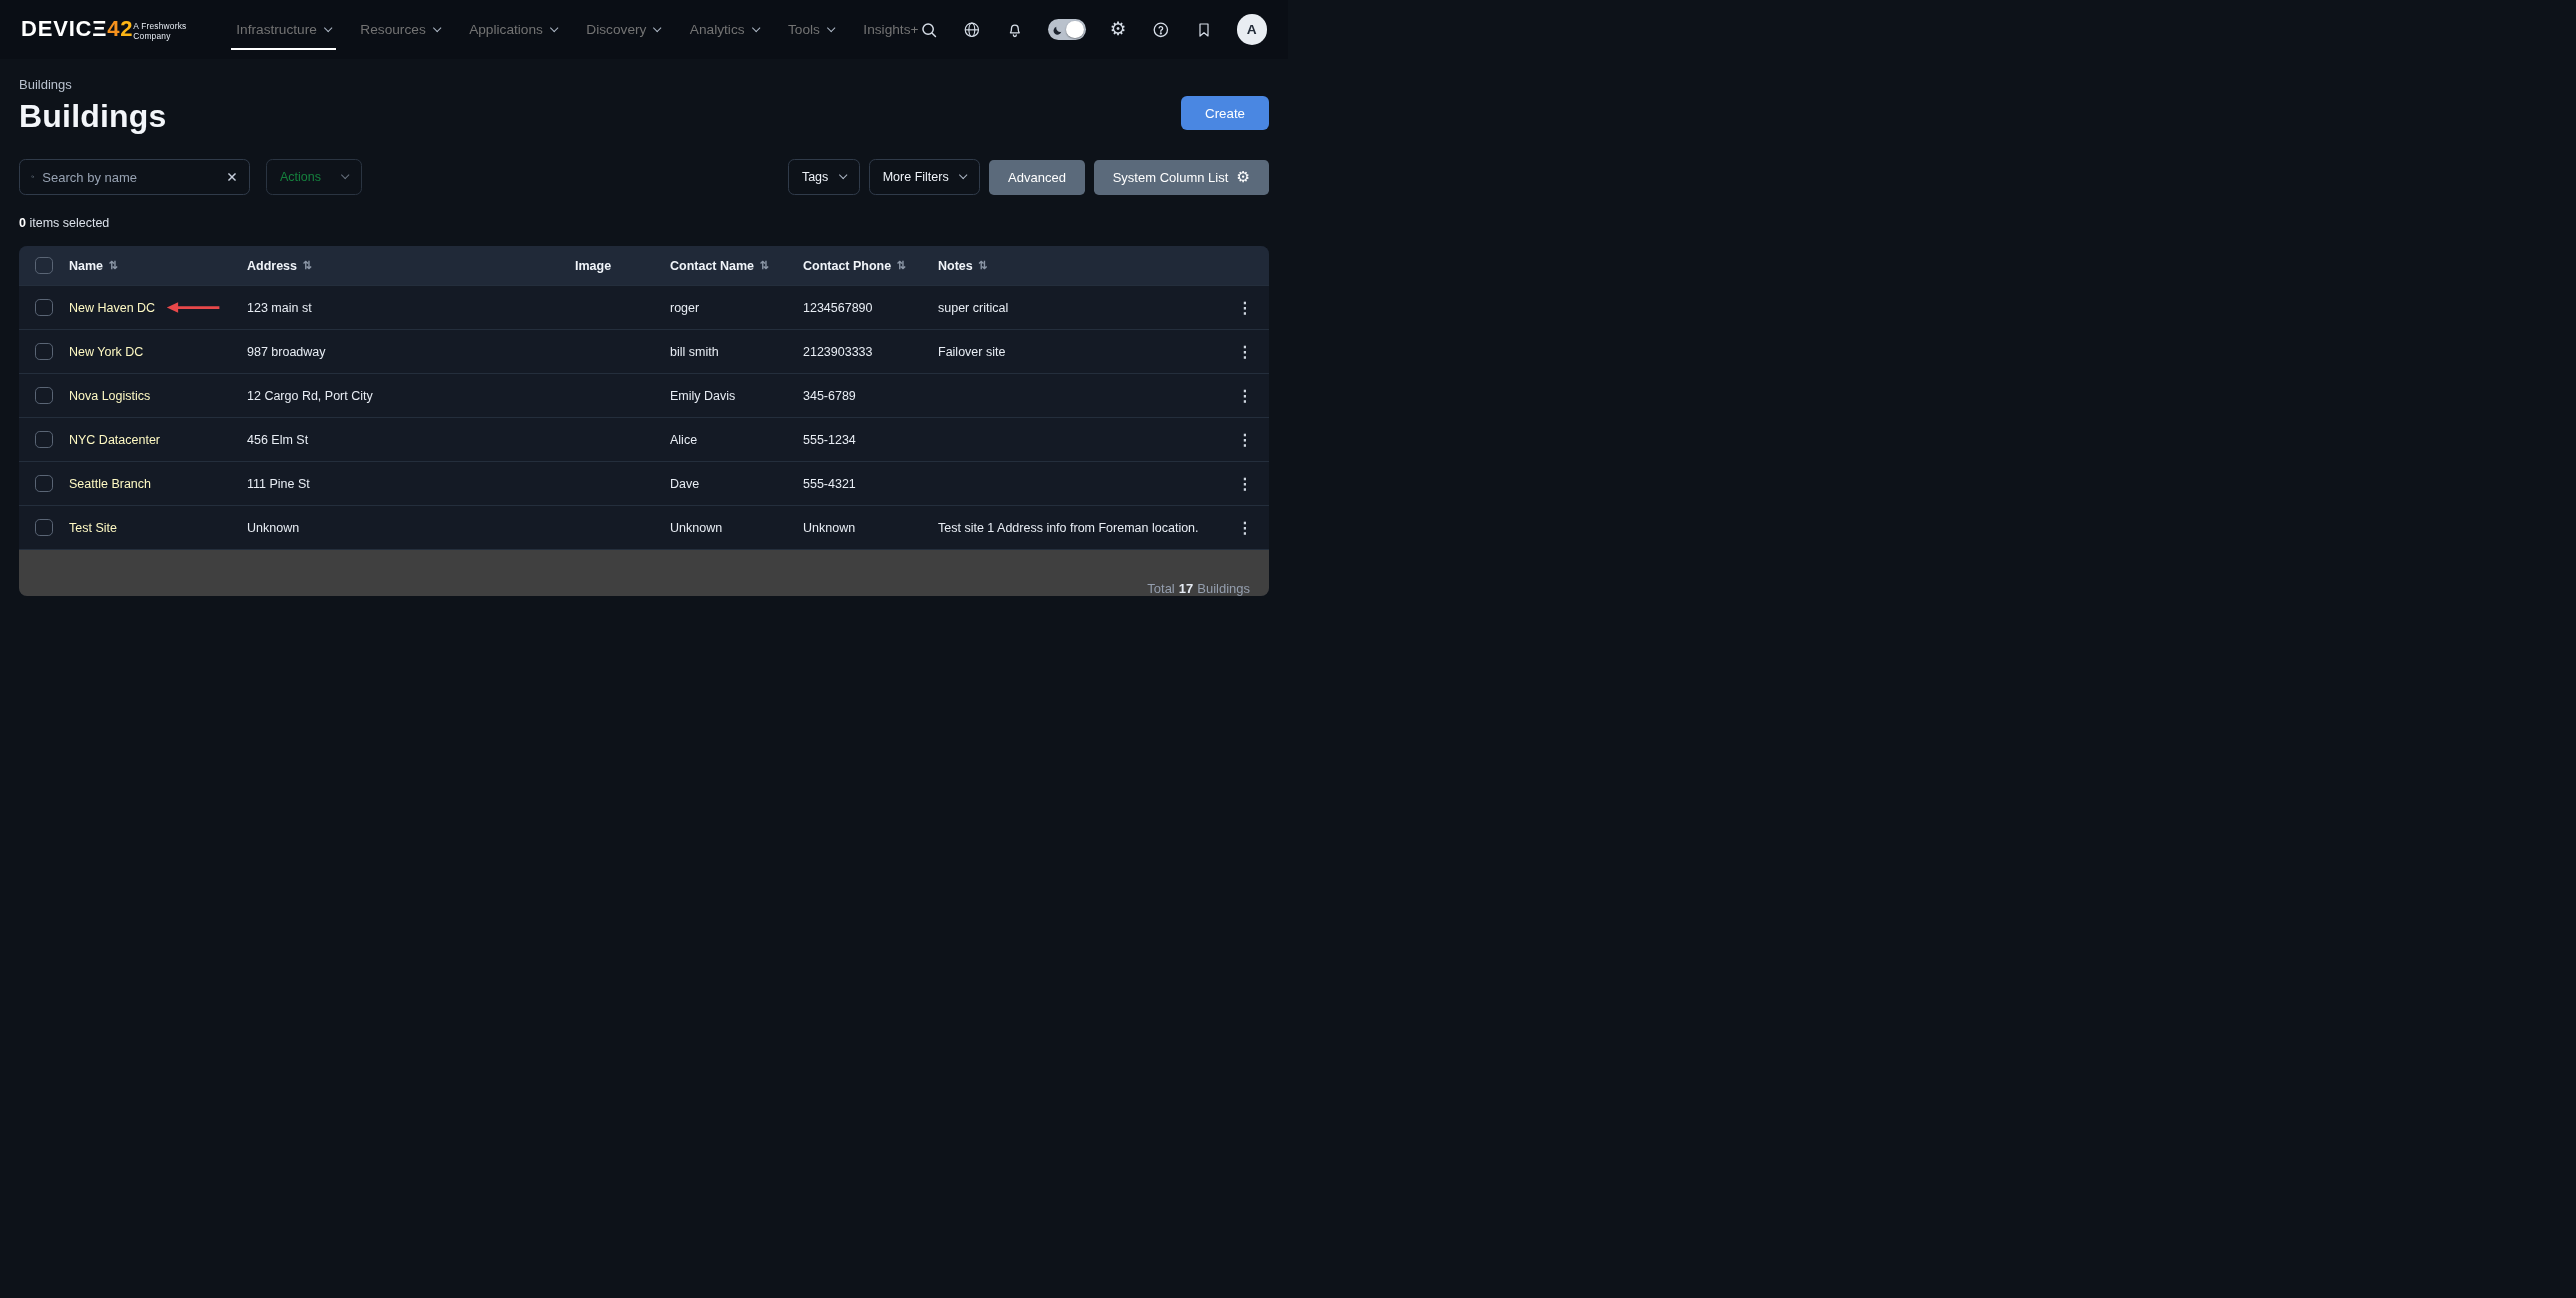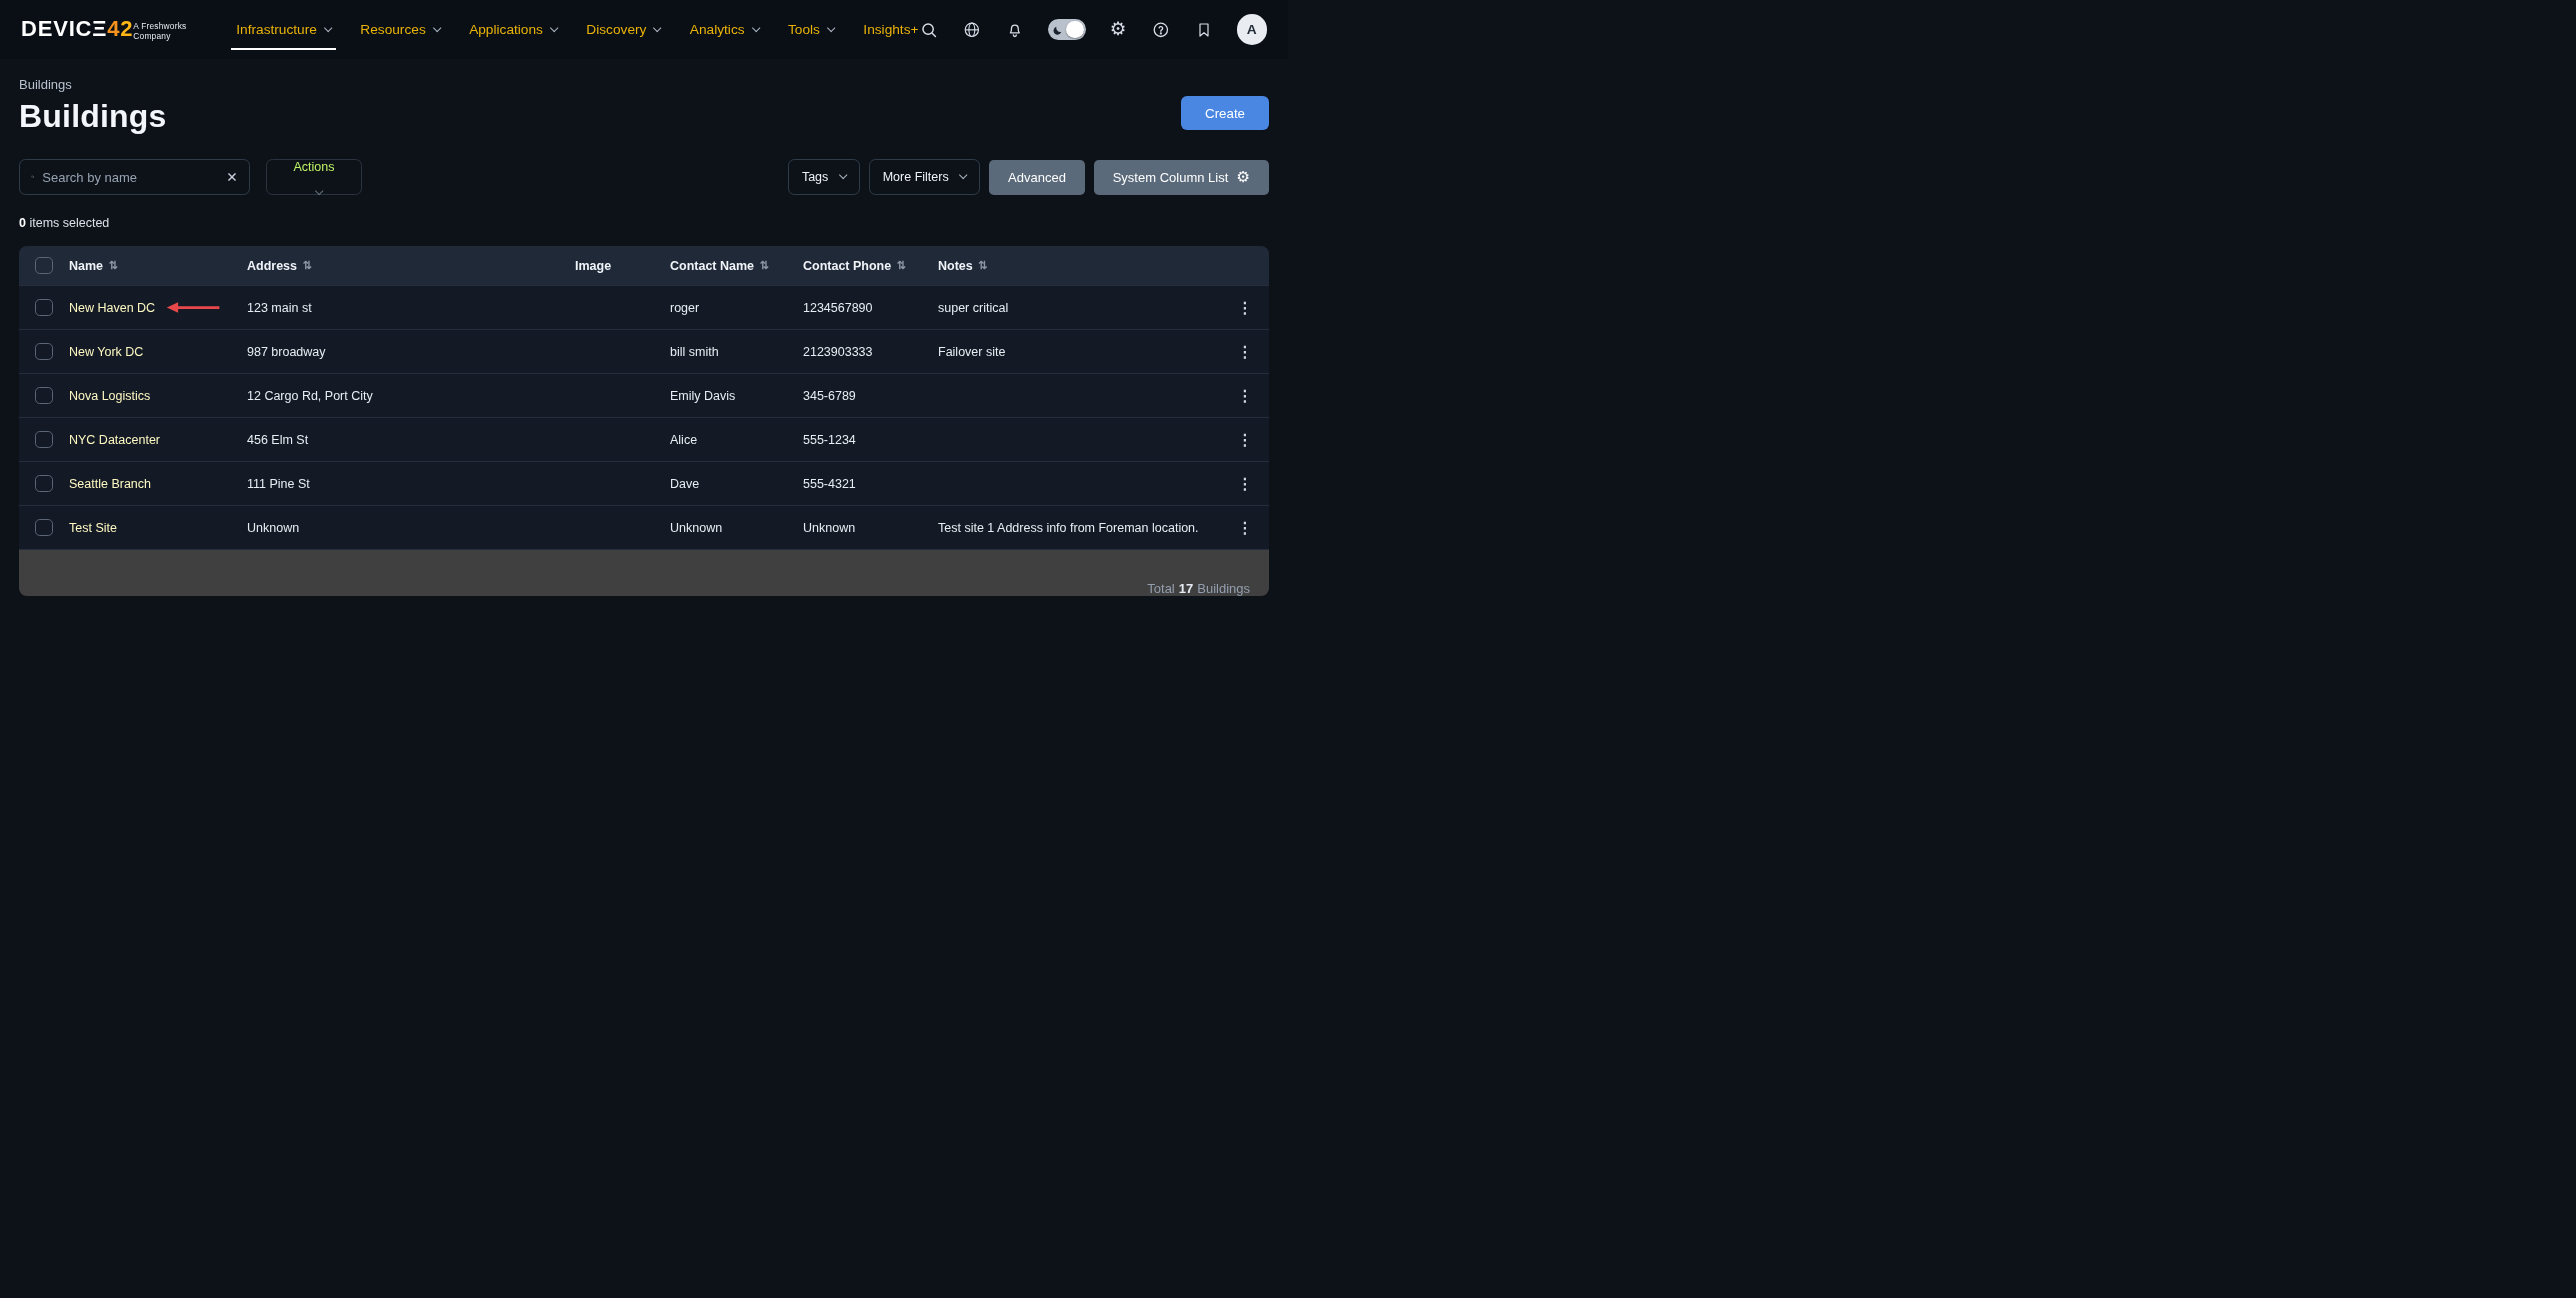--- a/index.html
+++ b/index.html
@@ -15,21 +15,21 @@
     height:59px; background:#0a0e15;
     display:flex; align-items:center;
     padding:0 21px;
   }
   .logo-block { display:flex; flex-direction:row; margin-right:22.5px; min-width:111px; }
   .logo-line { font-size:22px; font-weight:800; letter-spacing:0.8px; line-height:1; color:#ffffff; white-space:nowrap;}
   .logo-4 { color:#f6921e; }
   .logo-2 { color:#fdb515; }
   .logo-tag { font-size:8.4px; color:#e8edf4; margin-top:2.4px; letter-spacing:0.2px; }
   .nav-items { display:flex; align-items:center; gap:29px; }
-  .nav-item { font-size:13.7px; color:#eab308; cursor:pointer; position:relative; display:flex; align-items:center; white-space:nowrap;}
+  .nav-item { font-size:13.7px; color:#737373; cursor:pointer; position:relative; display:flex; align-items:center; white-space:nowrap;}
   .nav-item.active::after {
     content:""; position:absolute; left:-4.8px; right:-4.8px; bottom:-13px; height:1.6px; background:#ffffff;
   }
   .chev {
     display:inline-block; width:6.4px; height:6.4px;
     border-right:1.4px solid #aeb8c6; border-bottom:1.4px solid #aeb8c6;
     transform:rotate(45deg); margin-left:8px; margin-top:-3.2px;
   }
   .nav-right { margin-left:auto; display:flex; align-items:center; gap:22px; }
   .nav-icon { display:flex; align-items:center; justify-content:center; width:21px; height:21px; cursor:pointer; color:#d7dee8;}
@@ -65,21 +65,21 @@
   .searchbox input {
     flex:1; background:transparent; border:none; outline:none; color:#86efac; font-size:13px; font-family:inherit;
   }
   .searchbox input::placeholder { color:#97a2b2; }
   .clear-x { color:#c6cedb; font-size:13.7px; cursor:pointer; }
   .dropdown {
     height:36px; border:0.8px solid #303b4a; border-radius:6.4px; background:transparent;
     display:flex; align-items:center; padding:0 13px; font-size:12.5px; color:#eef2f8; cursor:pointer;
   }
   .dropdown .chev { margin-left:11.2px; }
-  .dropdown.disabled { color:#bef264; border-color:#2a3441;flex-direction:column; }
+  .dropdown.disabled { color:#15803d; border-color:#2a3441; }
   .dropdown.disabled .chev { border-color:#68727f; }
   .actions-dd { margin-left:16px; width:96px; justify-content:space-between;}
   .filter-right { margin-left:auto; display:flex; align-items:center; gap:8.8px; }
   .solid-btn {
     height:35px; background:#5b6a7b; border:none; border-radius:4.8px; color:#ffffff;
     font-size:13px; font-family:inherit; padding:0 19px; cursor:pointer; display:flex; align-items:center; gap:8px;
   }
   .solid-btn .gear-glyph { font-size:15.3px; color:#ffffff; }
   
   .selected-line { margin-top:21px; font-size:12.5px; color:#dbe1ea; }

